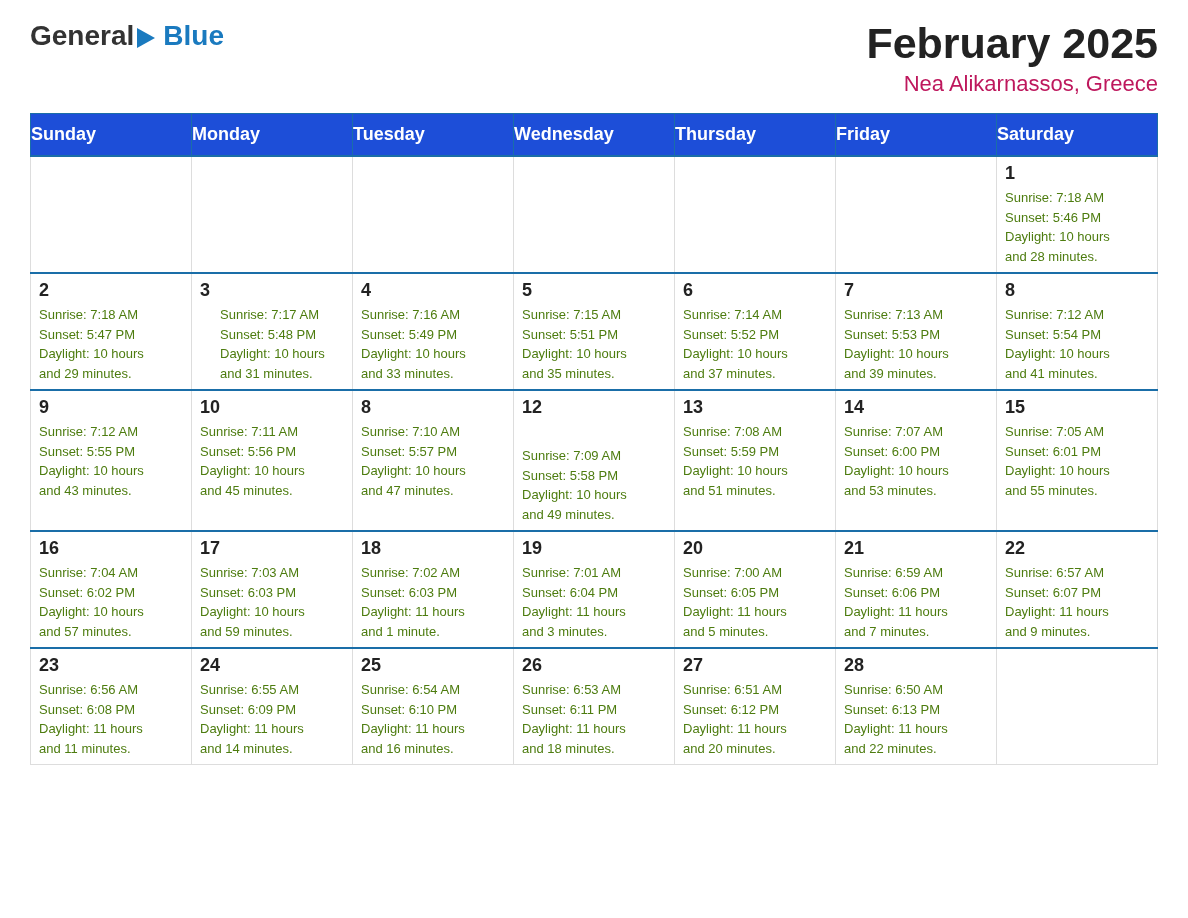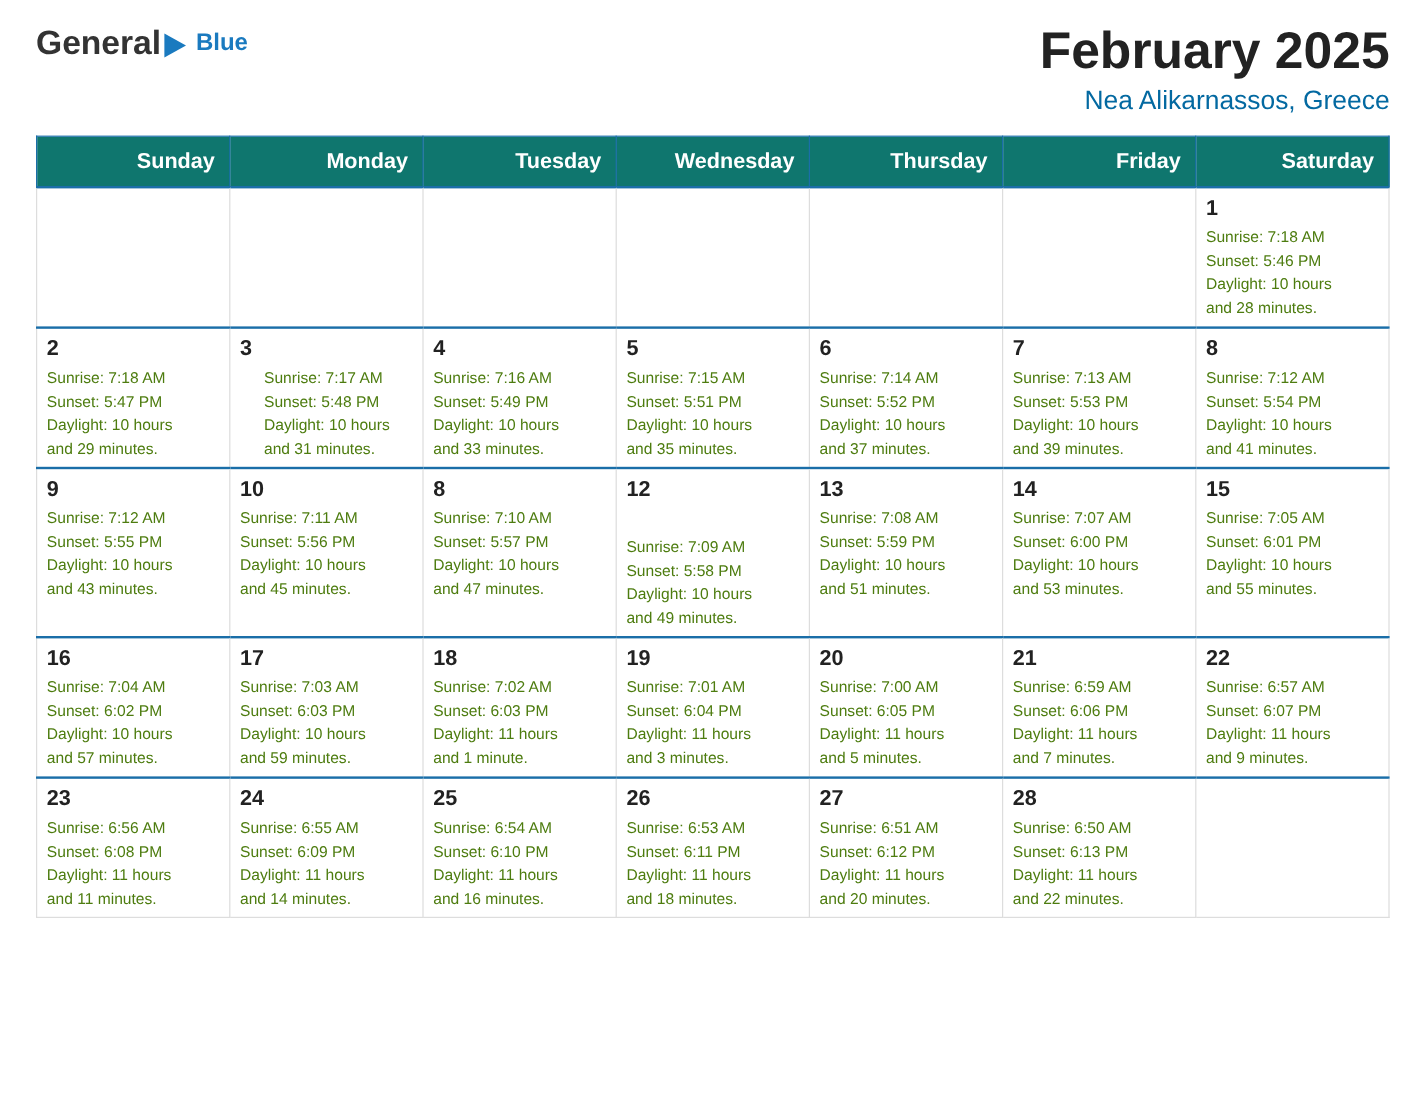--- a/index.html
+++ b/index.html
@@ -20,35 +20,35 @@
       text-align: right;
     }
     .month-title {
       font-size: 43px;
       font-weight: bold;
       color: #222;
       line-height: 1.1;
     }
     .location {
       font-size: 22px;
-      color: #0369a1;
+      color: #be185d;
       margin-top: 4px;
     }
     .calendar {
       width: 100%;
       border-collapse: collapse;
       table-layout: fixed;
     }
     .calendar thead tr th {
-      background-color: #0f766e;
+      background-color: #1d4ed8;
       color: #fff;
       font-size: 18px;
       font-weight: bold;
-      padding: 10px 12px;
-      text-align: right;
+      padding: 10px 0;
+      text-align: left;
       border: 1px solid #1a6ea8;
     }
     .calendar tbody tr td {
       vertical-align: top;
       padding: 6px 8px;
       border-top: 2px solid #1a6ea8;
       border-left: 1px solid #ddd;
       border-right: 1px solid #ddd;
       border-bottom: none;
       font-size: 13px;
@@ -92,21 +92,21 @@
 </head>
 <body>
 
 <div class="header">
   <div class="logo-wrapper">
     <div class="logo-line1">
       <span style="font-size:28px;font-weight:bold;color:#333;">General</span>
       <span style="display:inline-block;width:0;height:0;border-top:10px solid transparent;border-bottom:10px solid transparent;border-left:18px solid #1a7abf;margin-left:3px;margin-top:4px;"></span>
     </div>
     <div class="logo-line2">
-      <span style="font-size:20px;font-weight:bold;color:#1a7abf;margin-left:6px;">Blue</span>
+      <span style="font-size:28px;font-weight:bold;color:#1a7abf;margin-left:6px;">Blue</span>
     </div>
   </div>
   <div class="title-area">
     <div class="month-title">February 2025</div>
     <div class="location">Nea Alikarnassos, Greece</div>
   </div>
 </div>
 
 <table class="calendar">
   <thead>

